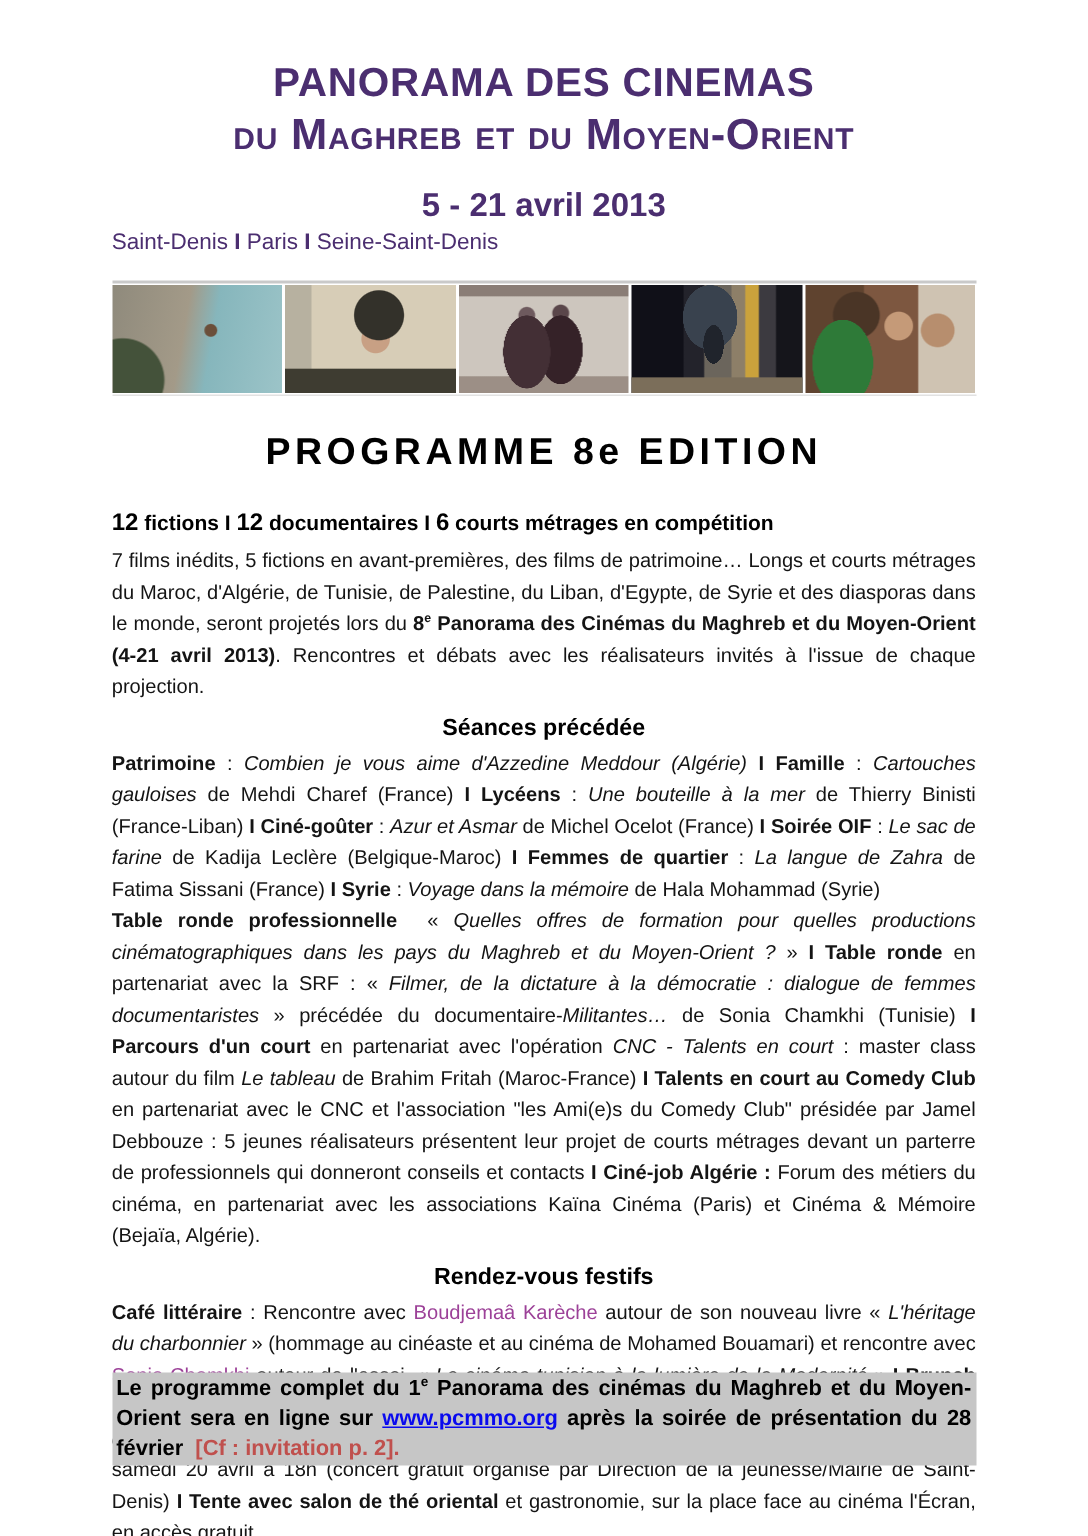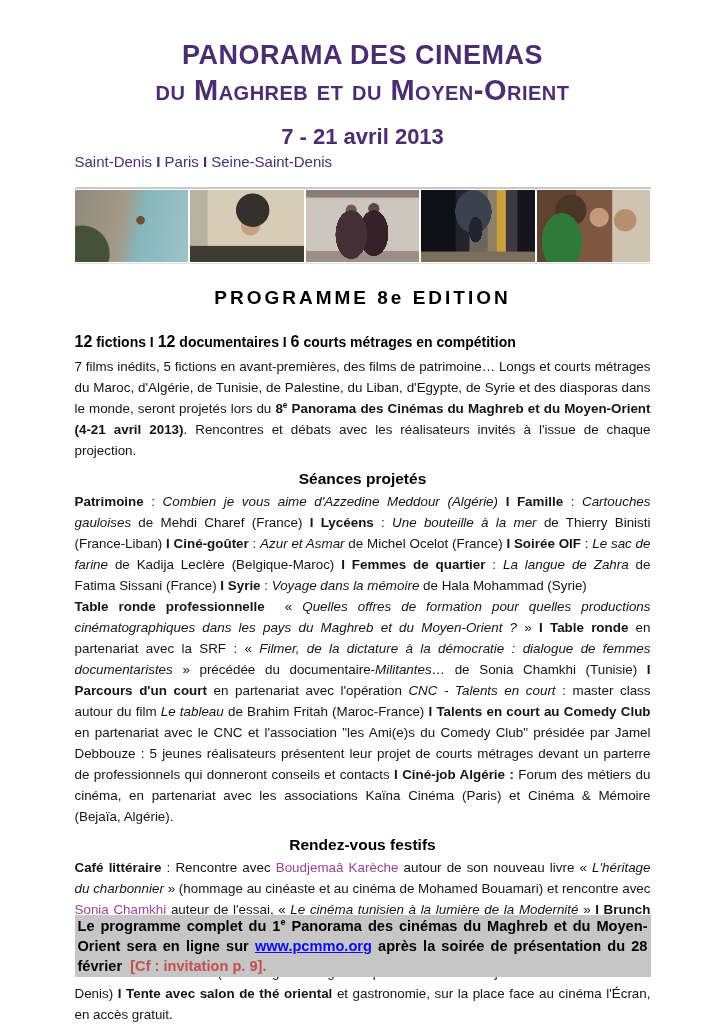--- a/index.html
+++ b/index.html
@@ -40,21 +40,21 @@
       linear-gradient(to right, #101018 0 30%, #23232b 31% 42%, #6b655c 43% 58%,
                       #8d7f68 59% 66%, #caa23c 67% 74%, #3c3a40 75% 84%, #15151b 85% 100%);}
   .p5{background:
       radial-gradient(ellipse 18% 40% at 22% 72%, #2e7a38 0 99%, transparent 100%),
       radial-gradient(circle at 30% 28%, #4a3526 0 16%, transparent 17%),
       radial-gradient(circle at 55% 38%, #c59a78 0 12%, transparent 13%),
       radial-gradient(circle at 78% 42%, #b78e6e 0 11%, transparent 12%),
       linear-gradient(to right, #5f432f 0 34%, #7d5740 35% 66%, #cfc3b2 67% 100%);}
 
   
-  .prog-heading{margin:23px 0 0;text-align:center;font-size:19px;font-weight:800;letter-spacing:3px;color:#000;}
+  .prog-heading{margin:23px 0 0;text-align:center;font-size:25px;font-weight:800;letter-spacing:3px;color:#000;}
   .competition{margin:24px 0 5px;text-align:left;font-size:14px;font-weight:bold;color:#000;}
   .competition .num{font-size:16px;}
 
   .body-para{margin:0;font-size:13.4px;line-height:21px;text-align:justify;color:#141414;}
   .section-heading{margin:9px 0 3px;text-align:center;font-size:15.5px;font-weight:bold;color:#000;}
 
   
   .b{font-weight:bold;}
   .i{font-style:italic;}
   .mag{color:#9C4198;}
@@ -68,43 +68,43 @@
           padding:1px 3px;color:#000;}
 </style>
 </head>
 <body>
 
 <div class="page">
 
   <header>
     <h1 class="title1">PANORAMA DES CINEMAS</h1>
     <h1 class="title2">du Maghreb et du Moyen-Orient</h1>
-    <div class="date">7 - 21 avril 2013</div>
+    <div class="date">5 - 21 avril 2013</div>
     <div class="location"><span>Saint-Denis </span><span class="b">I</span><span> Paris </span><span class="b">I</span><span> Seine-Saint-Denis</span></div>
   </header>
 
   <div class="photo-strip">
     <div class="photo p1"></div>
     <div class="photo p2"></div>
     <div class="photo p3"></div>
     <div class="photo p4"></div>
     <div class="photo p5"></div>
   </div>
 
   <main>
     <h2 class="prog-heading">PROGRAMME 8e EDITION</h2>
 
     <p class="competition"><span class="num">12</span><span> fictions </span><span>I</span><span> </span><span class="num">12</span><span> documentaires </span><span>I</span><span> </span><span class="num">6</span><span> courts métrages en compétition</span></p>
 
     <p class="body-para"><span>7 films inédits, 5 fictions en avant-premières, des films de patrimoine… Longs et courts métrages du Maroc, d'Algérie, de Tunisie, de Palestine, du Liban, d'Egypte, de Syrie et des diasporas dans le monde, seront projetés lors du </span><span class="b">8</span><span class="b sup">e</span><span class="b"> Panorama des Cinémas du Maghreb et du Moyen-Orient (4-21 avril 2013)</span><span>. Rencontres et débats avec les réalisateurs invités à l'issue de chaque projection.</span></p>
 
-    <h3 class="section-heading">Séances projetés</h3>
+    <h3 class="section-heading">Séances précédée</h3>
     <p class="body-para"><span class="b">Patrimoine</span><span> : </span><span class="i">Combien je vous aime d'Azzedine Meddour (Algérie) </span><span class="b">I Famille</span><span> : </span><span class="i">Cartouches gauloises</span><span> de Mehdi Charef (France) </span><span class="b">I Lycéens</span><span> : </span><span class="i">Une bouteille à la mer</span><span> de Thierry Binisti (France-Liban) </span><span class="b">I Ciné-goûter</span><span> : </span><span class="i">Azur et Asmar</span><span> de Michel Ocelot (France) </span><span class="b">I Soirée OIF</span><span> : </span><span class="i">Le sac de farine</span><span> de Kadija Leclère (Belgique-Maroc) </span><span class="b">I Femmes de quartier</span><span> : </span><span class="i">La langue de Zahra</span><span> de Fatima Sissani (France) </span><span class="b">I Syrie</span><span> : </span><span class="i">Voyage dans la mémoire</span><span> de Hala Mohammad (Syrie)</span></p>
 
     <p class="body-para"><span class="b">Table ronde professionnelle</span><span> &nbsp;« </span><span class="i">Quelles offres de formation pour quelles productions cinématographiques dans les pays du Maghreb et du Moyen-Orient ?</span><span> » </span><span class="b">I Table ronde</span><span> en partenariat avec la SRF : « </span><span class="i">Filmer, de la dictature à la démocratie : dialogue de femmes documentaristes</span><span> » précédée du documentaire-</span><span class="i">Militantes…</span><span> de Sonia Chamkhi (Tunisie) </span><span class="b">I Parcours d'un court</span><span> en partenariat avec l'opération </span><span class="i">CNC - Talents en court</span><span> : master class autour du film </span><span class="i">Le tableau</span><span> de Brahim Fritah (Maroc-France) </span><span class="b">I Talents en court au Comedy Club</span><span> en partenariat avec le CNC et l'association "les Ami(e)s du Comedy Club" présidée par Jamel Debbouze : 5 jeunes réalisateurs présentent leur projet de courts métrages devant un parterre de professionnels qui donneront conseils et contacts </span><span class="b">I Ciné-job Algérie :</span><span> Forum des métiers du cinéma, en partenariat avec les associations Kaïna Cinéma (Paris) et Cinéma &amp; Mémoire (Bejaïa, Algérie).</span></p>
 
     <h3 class="section-heading">Rendez-vous festifs</h3>
     <p class="body-para"><span class="b">Café littéraire</span><span> : Rencontre avec </span><span class="mag">Boudjemaâ Karèche</span><span> autour de son nouveau livre « </span><span class="i">L'héritage du charbonnier</span><span> » (hommage au cinéaste et au cinéma de Mohamed Bouamari) et rencontre avec </span><span class="mag">Sonia Chamkhi</span><span> auteur de l'essai, « </span><span class="i">Le cinéma tunisien à la lumière de la Modernité</span><span> » </span><span class="b">I Brunch littéraire</span><span> : Rencontre avec </span><span class="mag">Aram Karabet</span><span>, auteur du récit « </span><span class="i">Voyage vers l'inconnu, Treize ans dans les prisons syriennes</span><span> » </span><span class="b">I Concert en plein air</span><span> : </span><span class="mag">Djamel Allam</span><span> sur le parvis de la Basilique le samedi 20 avril à 18h (concert gratuit organisé par Direction de la jeunesse/Mairie de Saint-Denis) </span><span class="b">I Tente avec salon de thé oriental</span><span> et gastronomie, sur la place face au cinéma l'Écran, en accès gratuit.</span></p>
   </main>
 
-  <footer class="footer"><span>Le programme complet du 1</span><span class="sup">e</span><span> Panorama des cinémas du Maghreb et du Moyen-Orient sera en ligne sur </span><a class="link" href="#">www.pcmmo.org</a><span> après la soirée de présentation du 28 février &nbsp;</span><span class="red">[Cf : invitation p. 9].</span></footer>
+  <footer class="footer"><span>Le programme complet du 1</span><span class="sup">e</span><span> Panorama des cinémas du Maghreb et du Moyen-Orient sera en ligne sur </span><a class="link" href="#">www.pcmmo.org</a><span> après la soirée de présentation du 28 février &nbsp;</span><span class="red">[Cf : invitation p. 2].</span></footer>
 
 </div>
 
 </body></html>

